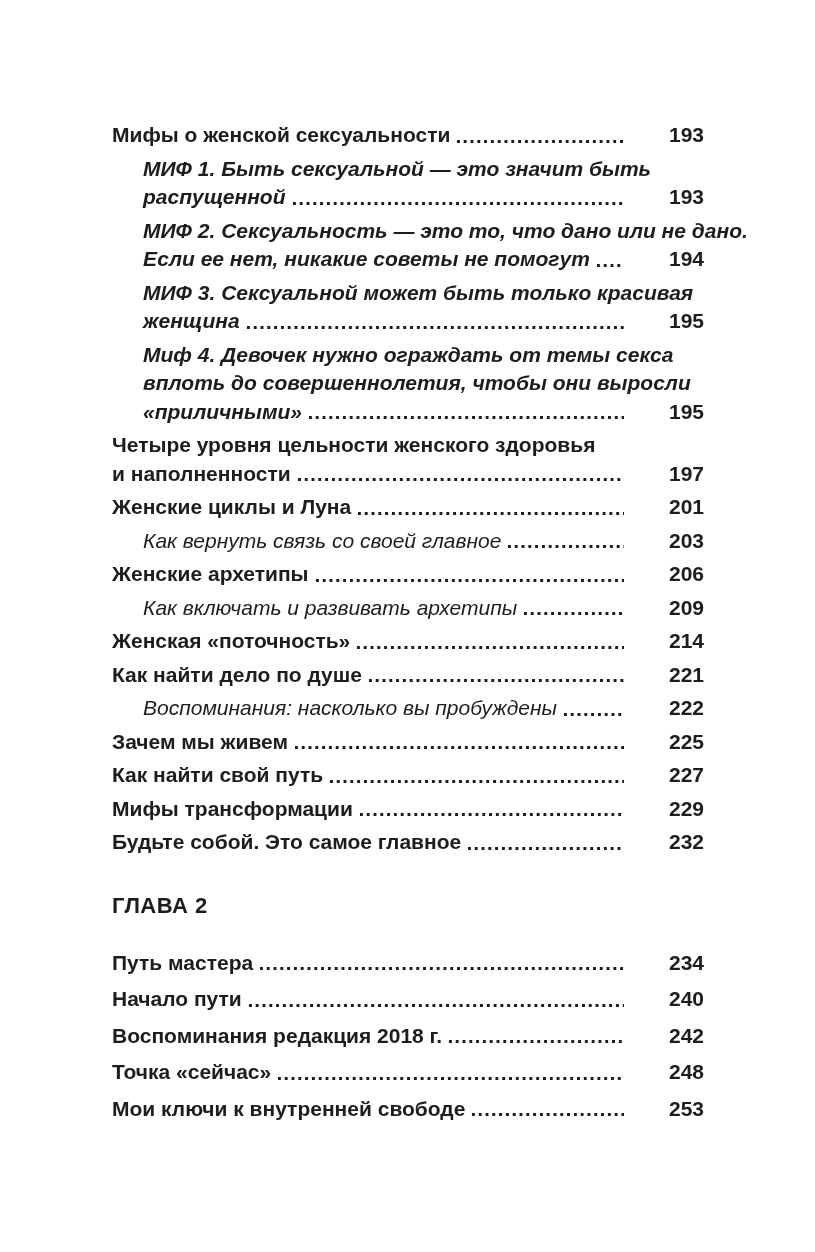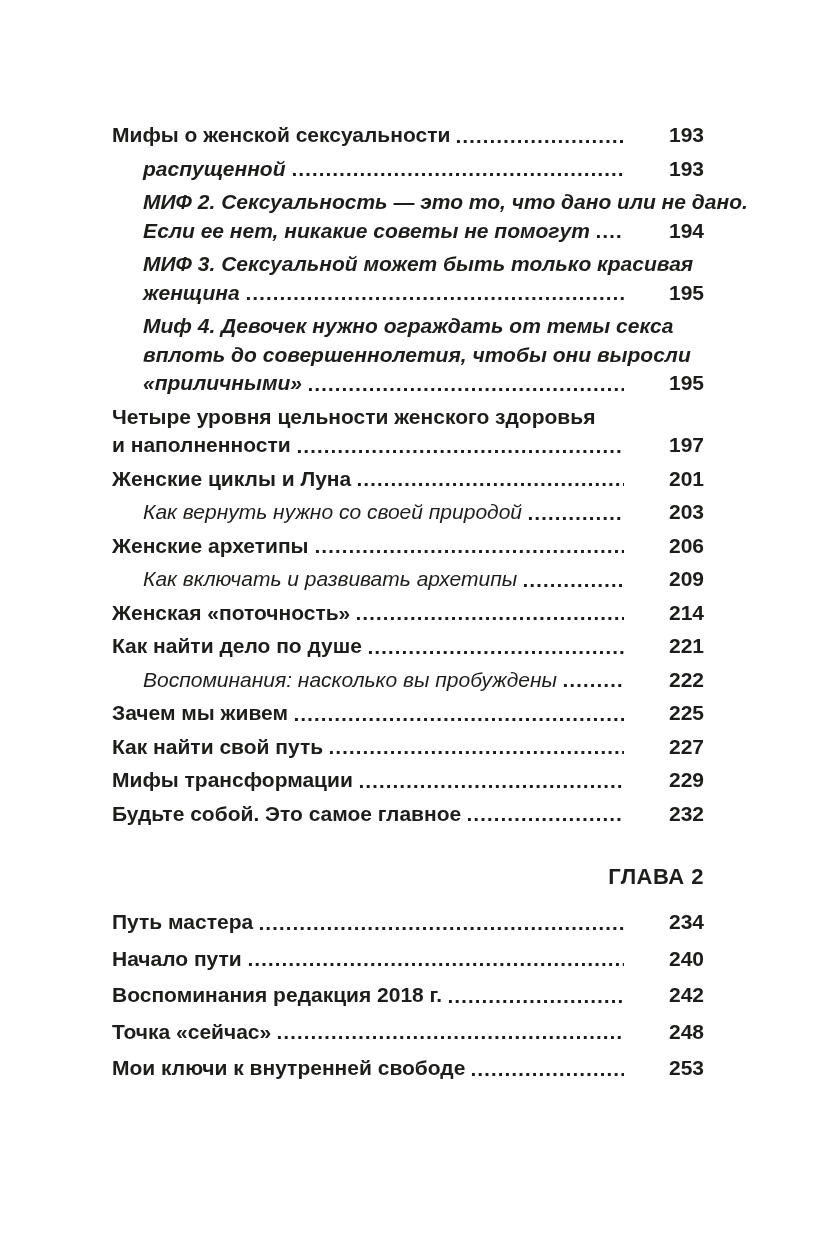--- a/index.html
+++ b/index.html
@@ -54,40 +54,41 @@
   .toc-page {
     flex: 0 0 auto;
     font-weight: bold;
     font-style: normal;
     margin-left: 42px;
   }
   .chapter-heading {
     font-size: 22px;
     line-height: 30px;
     font-weight: bold;
-    text-align: right;
+    text-align: left;
     letter-spacing: 0.5px;
     margin-top: 34px;
-    margin-bottom: 16px;
+    margin-bottom: 28px;
   }
 </style>
 </head>
 <body>
 
 <div class="page">
   <div class="toc">
     <div id="section1">
         <div class="toc-entry bold">
           <div class="toc-line last">
             <span class="toc-title">Мифы о женской сексуальности</span>
             <span class="toc-dots"></span>
             <span class="toc-page">193</span>
           </div>
         </div>
         <div class="toc-entry bold-italic indent">
+          <div class="toc-line">МИФ 1. Быть сексуальной — это значит быть</div>
           <div class="toc-line last">
             <span class="toc-title">распущенной</span>
             <span class="toc-dots"></span>
             <span class="toc-page">193</span>
           </div>
         </div>
         <div class="toc-entry bold-italic indent">
           <div class="toc-line">МИФ 2. Сексуальность — это то, что дано или не дано.</div>
           <div class="toc-line last">
             <span class="toc-title">Если ее нет, никакие советы не помогут</span>
@@ -122,21 +123,21 @@
         </div>
         <div class="toc-entry bold">
           <div class="toc-line last">
             <span class="toc-title">Женские циклы и Луна</span>
             <span class="toc-dots"></span>
             <span class="toc-page">201</span>
           </div>
         </div>
         <div class="toc-entry italic indent">
           <div class="toc-line last">
-            <span class="toc-title">Как вернуть нужно со своей природой</span>
+            <span class="toc-title">Как вернуть связь со своей главное</span>
             <span class="toc-dots"></span>
             <span class="toc-page">203</span>
           </div>
         </div>
         <div class="toc-entry bold">
           <div class="toc-line last">
             <span class="toc-title">Женские архетипы</span>
             <span class="toc-dots"></span>
             <span class="toc-page">206</span>
           </div>

